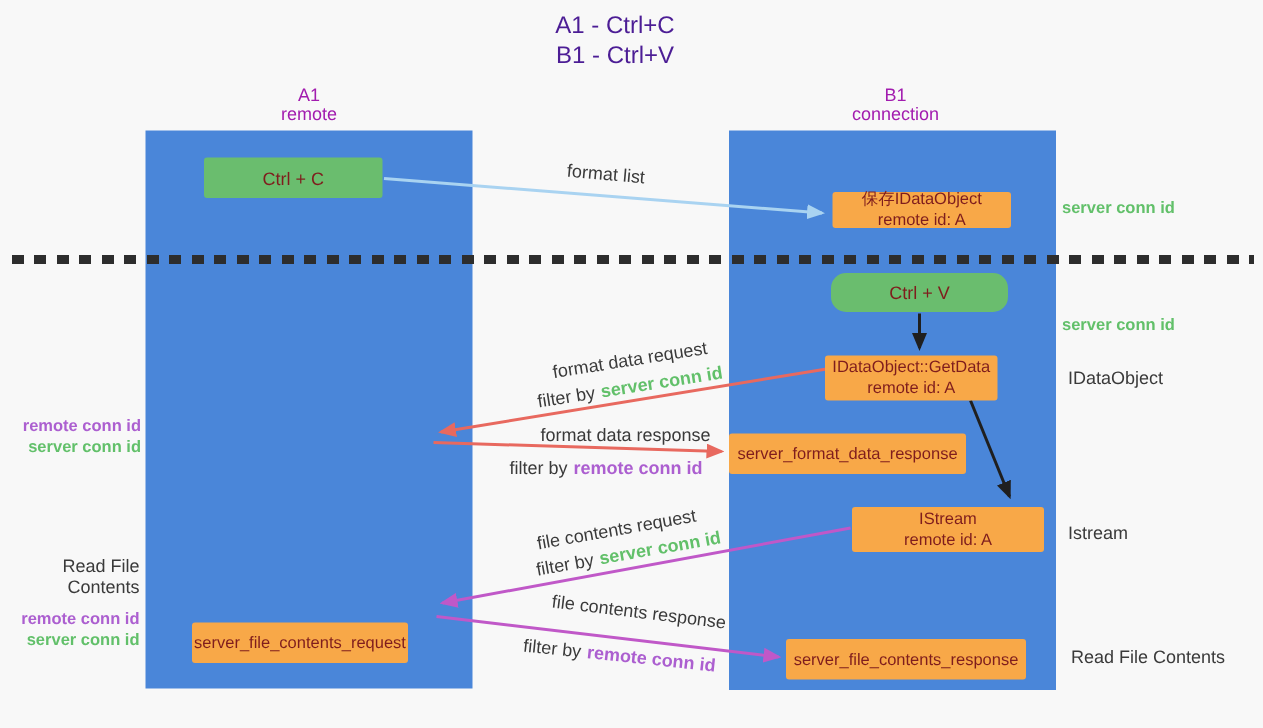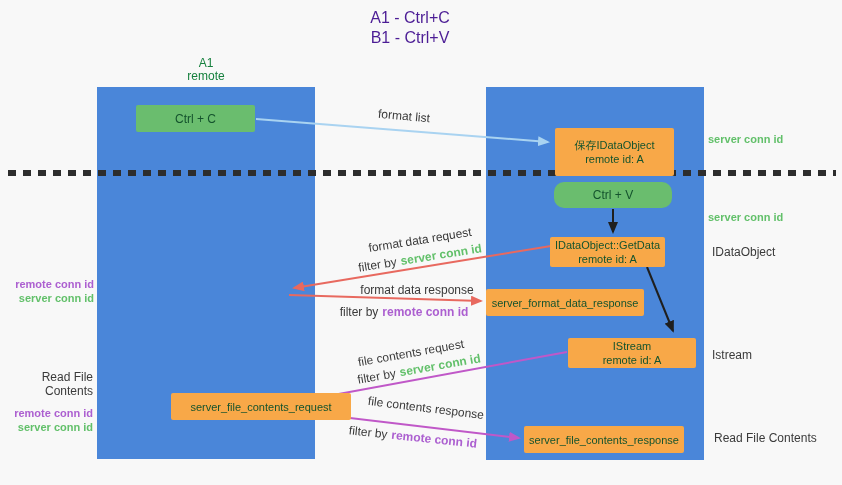--- a/index.html
+++ b/index.html
@@ -4,31 +4,31 @@
 <style>
   html,body{margin:0;padding:0;background:#f8f8f8;}
   .canvas{
     position:relative;width:842px;height:485px;overflow:hidden;
     background:#f8f8f8;
     font-family:"Liberation Sans","DejaVu Sans",sans-serif;
     color:#3d3d3d;
   }
   .abs{position:absolute;}
   .title{left:280px;top:8px;width:260px;text-align:center;font-size:16px;line-height:20px;color:#4c1d95;}
-  .lane-header{width:120px;text-align:center;font-size:12px;line-height:13px;color:#15803d;}
+  .lane-header{width:120px;text-align:center;font-size:12px;line-height:13px;color:#a21caf;}
   .lane{background:#4a86d9;}
   .lane-a{left:97px;top:87px;width:218px;height:372px;}
   .lane-b{left:486px;top:87px;width:218px;height:373px;}
   .dotted{
     left:8px;top:170px;width:828px;height:6px;
     background:repeating-linear-gradient(90deg,#2d2d2d 0 8px,transparent 8px 15px);
   }
   .node{
     display:flex;flex-direction:column;align-items:center;justify-content:center;
-    color:#14532d;font-size:11px;text-align:center;border-radius:2px;line-height:14px;
+    color:#7f1d1d;font-size:11px;text-align:center;border-radius:2px;line-height:14px;
   }
   .green{background:#6abd6e;}
   .orange{background:#f8a848;}
   .edge-label{
     white-space:nowrap;font-size:12px;color:#3a3a3a;
     transform:translate(-50%,-50%);
   }
   .edge-label .flt + span{margin-left:4px;}
   .t-green{color:#62c06a;font-weight:bold;}
   .t-purple{color:#ac5fd0;font-weight:bold;}
@@ -44,20 +44,24 @@
 <div class="canvas">
 
   <div class="abs title">
     <div>A1 - Ctrl+C</div>
     <div>B1 - Ctrl+V</div>
   </div>
 
   <div class="abs lane-header" style="left:146px;top:57px;">
     <div>A1</div>
     <div>remote</div>
+  </div>
+  <div class="abs lane-header" style="left:537px;top:57px;">
+    <div>B1</div>
+    <div>connection</div>
   </div>
 
   <div class="abs lane lane-a"></div>
   <div class="abs lane lane-b"></div>
 
   <svg class="abs arrows" width="842" height="485" viewBox="0 0 842 485">
     <defs>
       <marker id="m-blue" markerUnits="userSpaceOnUse" markerWidth="12" markerHeight="10" refX="10" refY="5" orient="auto">
         <path d="M0,0 L12,5 L0,10 z" fill="#a9d3f1"></path>
       </marker>
@@ -79,21 +83,21 @@
     <line x1="567" y1="352" x2="295" y2="402" stroke="#c058c8" stroke-width="2" marker-end="url(#m-mag)"></line>
     <line x1="291" y1="411" x2="519" y2="438" stroke="#c058c8" stroke-width="2" marker-end="url(#m-mag)"></line>
   </svg>
 
   <div class="abs dotted"></div>
 
   <div class="abs node green" style="left:136px;top:105px;width:119px;height:27px;font-size:12px;">
     <div>Ctrl + C</div>
   </div>
 
-  <div class="abs node orange" style="left:555px;top:128px;width:119px;height:48px;">
+  <div class="abs node orange" style="left:555px;top:128px;width:119px;height:24px;">
     <div>保存IDataObject</div>
     <div>remote id: A</div>
   </div>
 
   <div class="abs node green" style="left:554px;top:182px;width:118px;height:26px;font-size:12px;border-radius:10px;">
     <div>Ctrl + V</div>
   </div>
 
   <div class="abs node orange" style="left:550px;top:237px;width:115px;height:30px;">
     <div>IDataObject::GetData</div>
@@ -103,21 +107,21 @@
 
   <div class="abs node orange" style="left:486px;top:289px;width:158px;height:27px;">
     <div>server_format_data_response</div>
   </div>
 
   <div class="abs node orange" style="left:568px;top:338px;width:128px;height:30px;">
     <div>IStream</div>
     <div>remote id: A</div>
   </div>
 
-  <div class="abs node orange" style="left:128px;top:393px;width:180px;height:27px;margin-left:43px;">
+  <div class="abs node orange" style="left:128px;top:415px;width:144px;height:27px;">
     <div>server_file_contents_request</div>
   </div>
 
   <div class="abs node orange" style="left:524px;top:426px;width:160px;height:27px;">
     <div>server_file_contents_response</div>
   </div>
 
   <div class="abs edge-label" style="left:404px;top:116px;transform:translate(-50%,-50%) rotate(5deg);">
     <span>format list</span>
   </div>

